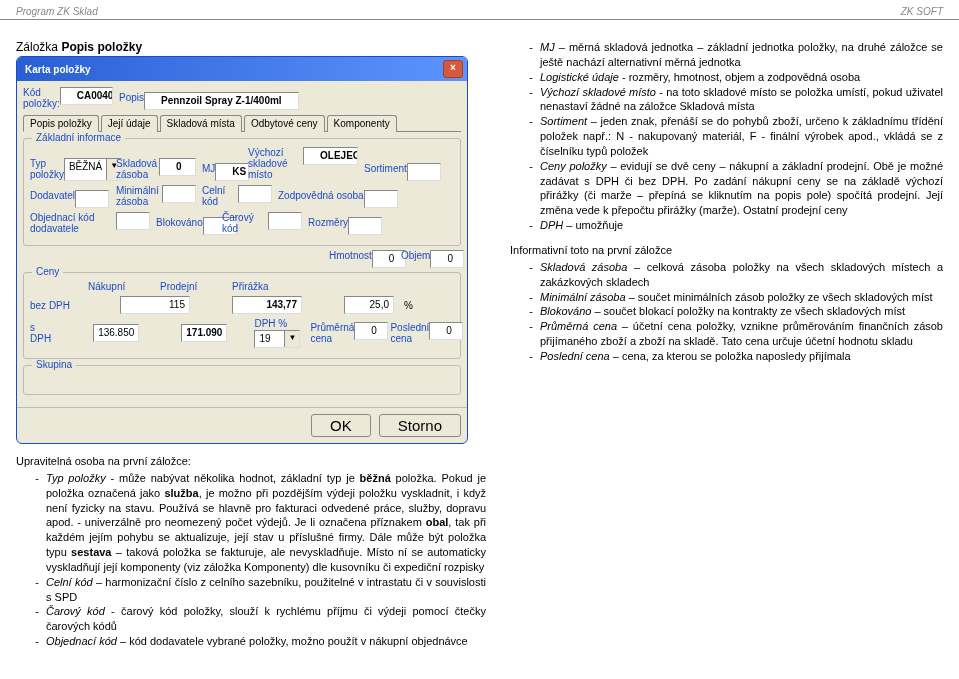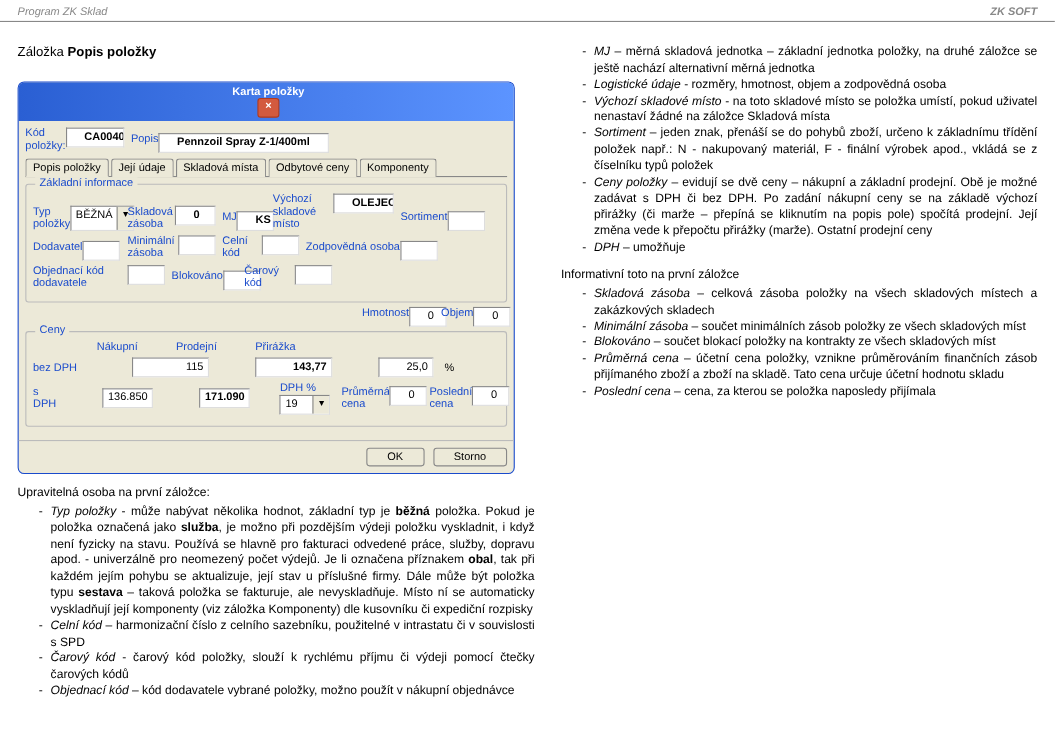--- a/index.html
+++ b/index.html
@@ -13,31 +13,31 @@
   }
   .page-header {
     display: flex;
     justify-content: space-between;
     padding: 6px 16px 2px 16px;
     border-bottom: 1px solid #888;
     color: #888;
     font-style: italic;
     font-size: 10px;
   }
-  .brand-right { font-weight: bold; font-style: italic; }
+  .brand-right { font-weight: normal; font-style: italic; }
   .content {
     display: flex;
     padding: 20px 16px 10px 16px;
     gap: 24px;
   }
   .left-col { width: 470px; }
   .right-col { flex: 1; }
   .section-title {
     font-size: 12px;
-    margin-bottom: 20px;
+    margin-bottom: 2px;
   }
   .section-title .label { font-weight: normal; }
   .section-title .bold { font-weight: bold; }
 
   
   .win {
     border: 1px solid #1a4bcc;
     border-radius: 6px;
     background: #ece9d8;
     width: 450px;
@@ -47,21 +47,20 @@
   .titlebar {
     display: flex;
     justify-content: space-between;
     align-items: center;
     background: linear-gradient(to right, #2a5fd3, #5c94ff);
     color: #fff;
     padding: 3px 4px 3px 8px;
     border-top-left-radius: 5px;
     border-top-right-radius: 5px;
     font-weight: bold;
-    flex-direction: column;
   }
   .close-btn {
     width: 18px; height: 16px;
     background: #d35a3e;
     border: 1px solid #b03a1e;
     border-radius: 3px;
     color: #fff;
     text-align: center;
     line-height: 14px;
     font-size: 10px;
@@ -119,21 +118,21 @@
     border-bottom: 1px solid #ddd;
   }
   .dropdown .dval { flex: 1; padding: 1px 4px; height: 14px; line-height: 14px; }
   .dropdown .arrow { width: 14px; background: #ece9d8; border-left: 1px solid #888; text-align: center; line-height: 14px; font-size: 8px; }
   .buttons-row { display: flex; justify-content: flex-end; gap: 8px; padding: 6px; border-top: 1px solid #bbb; }
   .btn {
     border: 1px solid #888;
     border-radius: 3px;
     background: #ece9d8;
     padding: 2px 18px;
-    font-size: 10px;
+    font-size: 15px;
   }
   .row-label { color: #1a4bcc; width: 50px; font-size: 10px; }
   .price-input {
     background: #fff;
     border-top: 1px solid #888;
     border-left: 1px solid #888;
     border-right: 1px solid #ddd;
     border-bottom: 1px solid #ddd;
     padding: 1px 4px;
     height: 14px; line-height: 14px;
@@ -241,20 +240,24 @@
               <div class="val"></div>
             </div>
             <div class="field" style="width:60px">
               <label>Blokováno</label>
               <div class="val"></div>
             </div>
             <div class="field" style="width:80px">
               <label>Čarový kód</label>
               <div class="val"></div>
             </div>
+            <div class="field" style="flex:1">
+              <label>Rozměry</label>
+              <div class="val"></div>
+            </div>
           </div>
         </div>
 
         <div class="row" style="justify-content:flex-end;gap:12px;margin-top:-2px;">
           <div class="field" style="width:60px">
             <label>Hmotnost</label>
             <div class="val">0</div>
           </div>
           <div class="field" style="width:60px">
             <label>Objem</label>
@@ -292,20 +295,23 @@
               <label>Průměrná cena</label>
               <div class="val">0</div>
             </div>
             <div class="field" style="width:70px">
               <label>Poslední cena</label>
               <div class="val">0</div>
             </div>
           </div>
         </div>
 
+        <div class="groupbox" style="height:14px">
+          <div class="legend">Skupina</div>
+        </div>
       </div>
       <div class="buttons-row">
         <div class="btn">OK</div>
         <div class="btn">Storno</div>
       </div>
     </div>
 
     <div class="body-text">
       <p>Upravitelná osoba na první záložce:</p>
       <ul>

